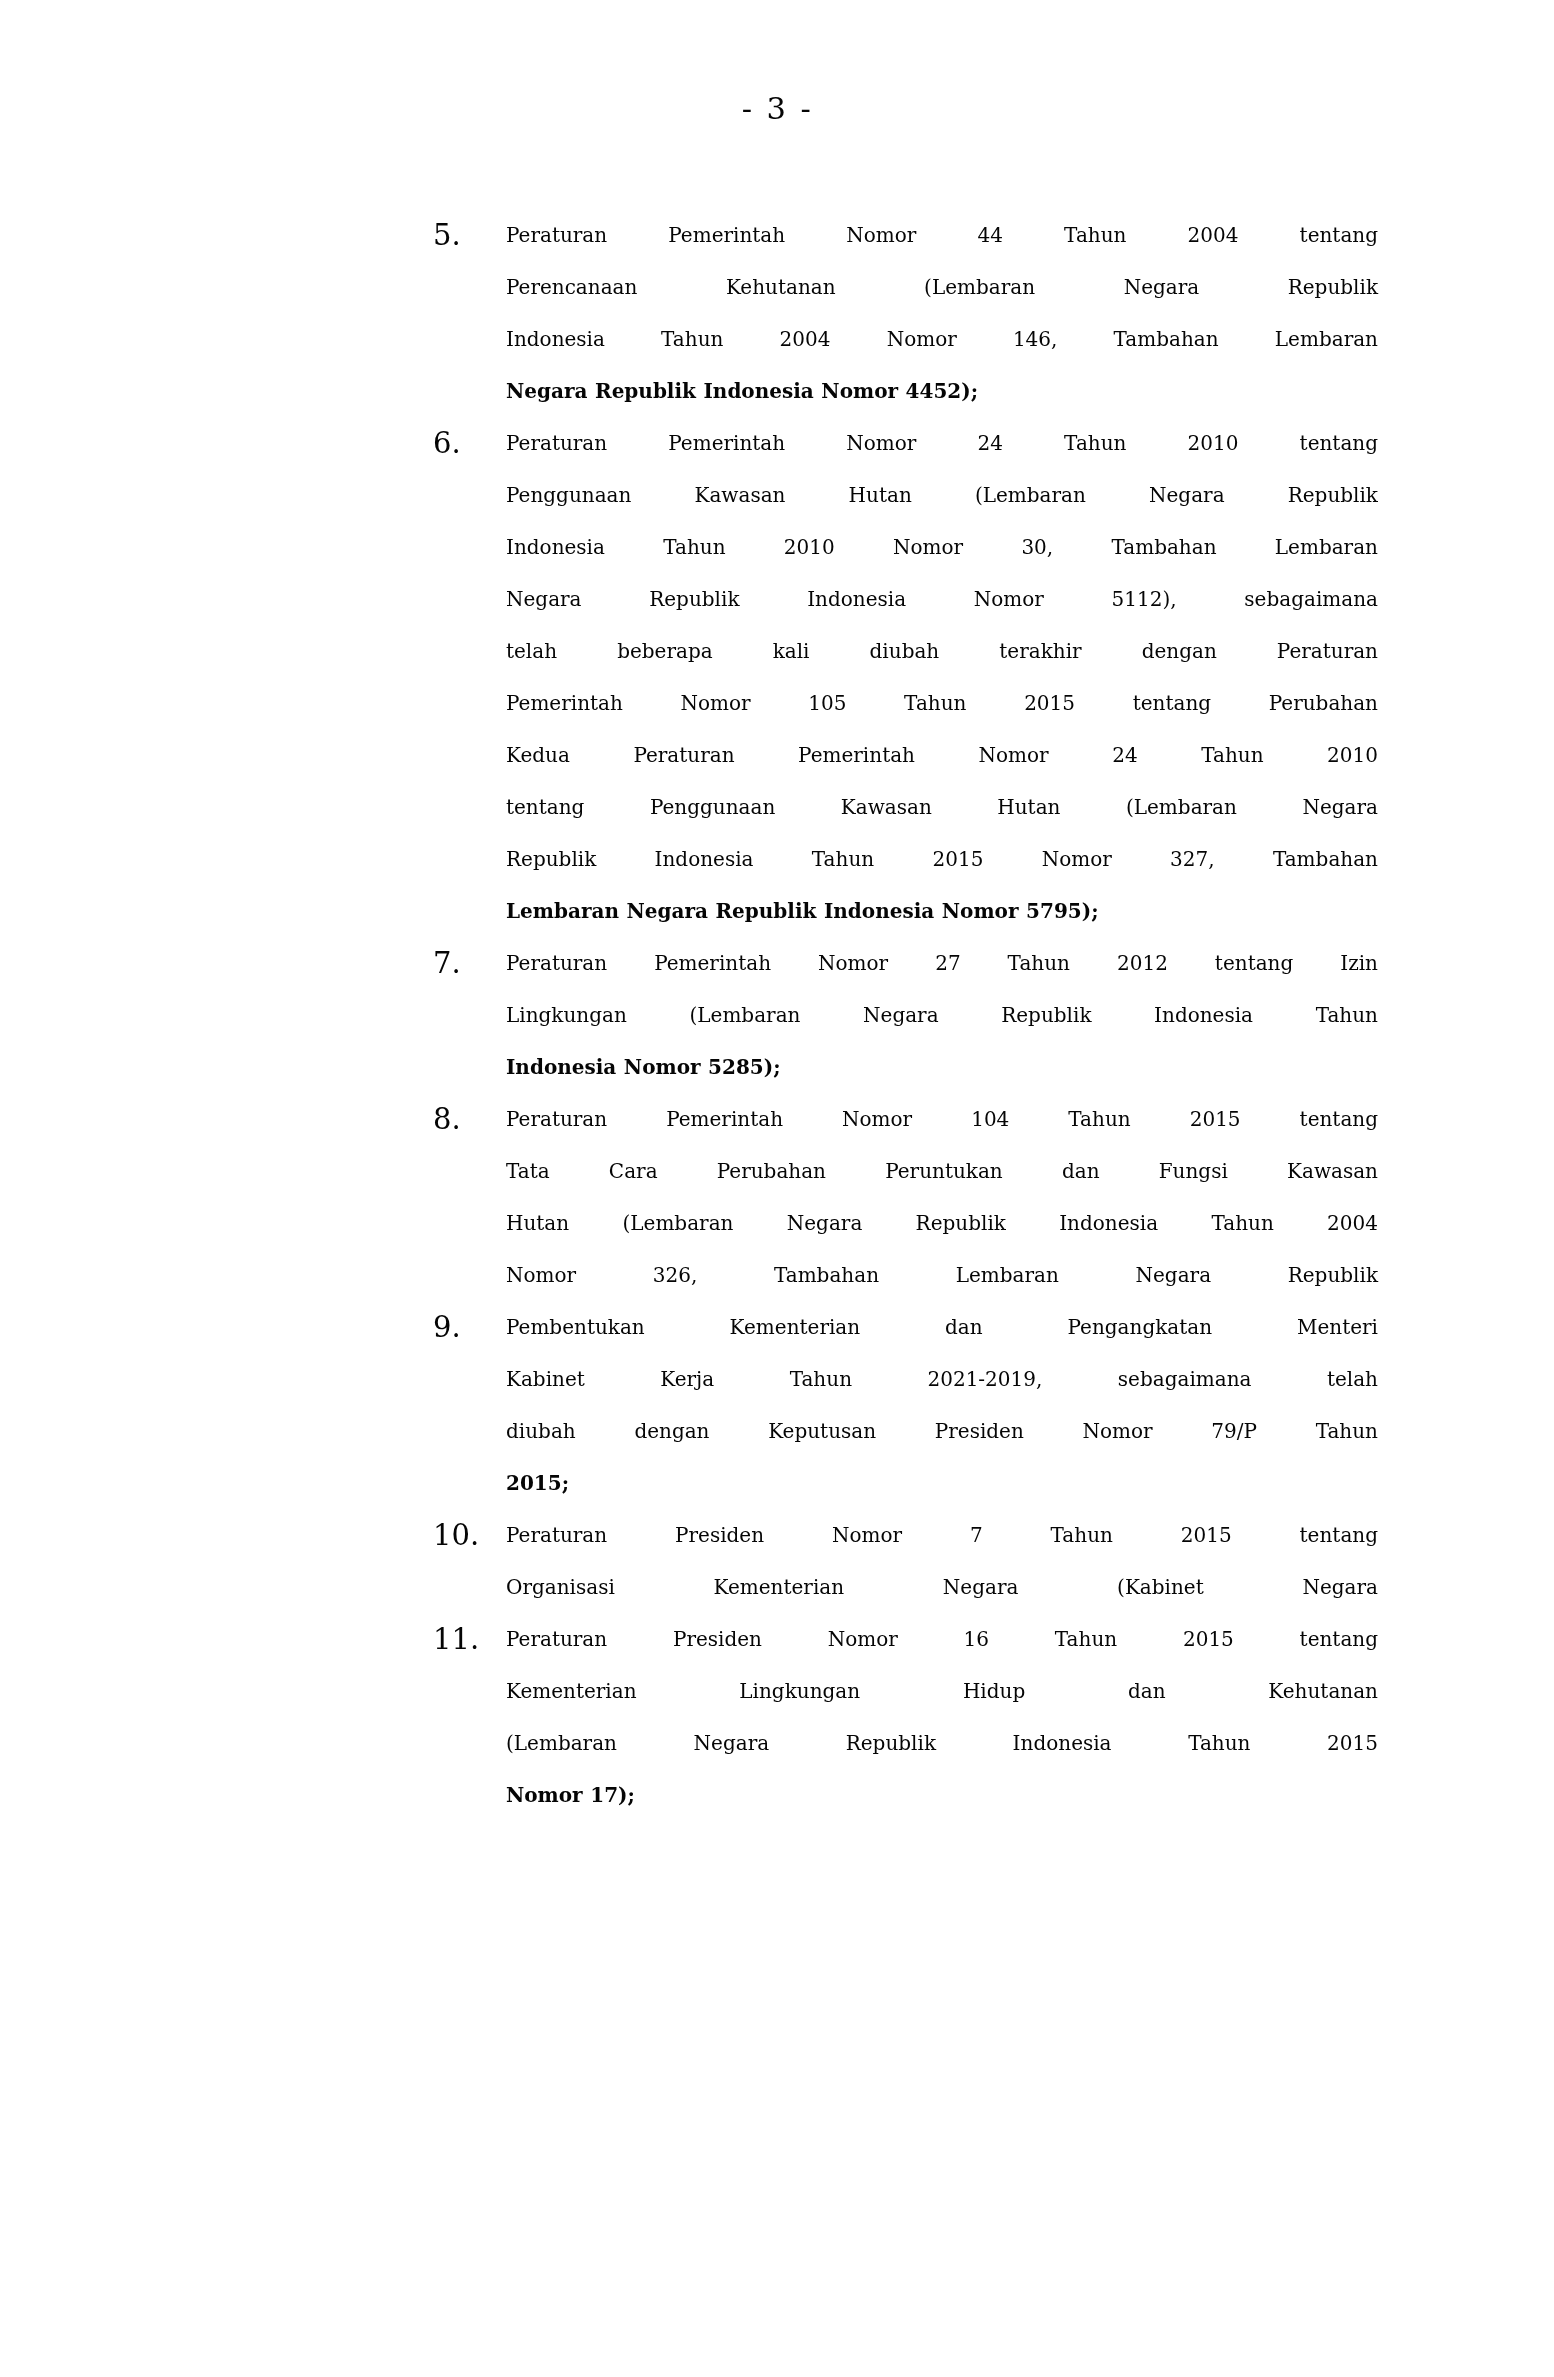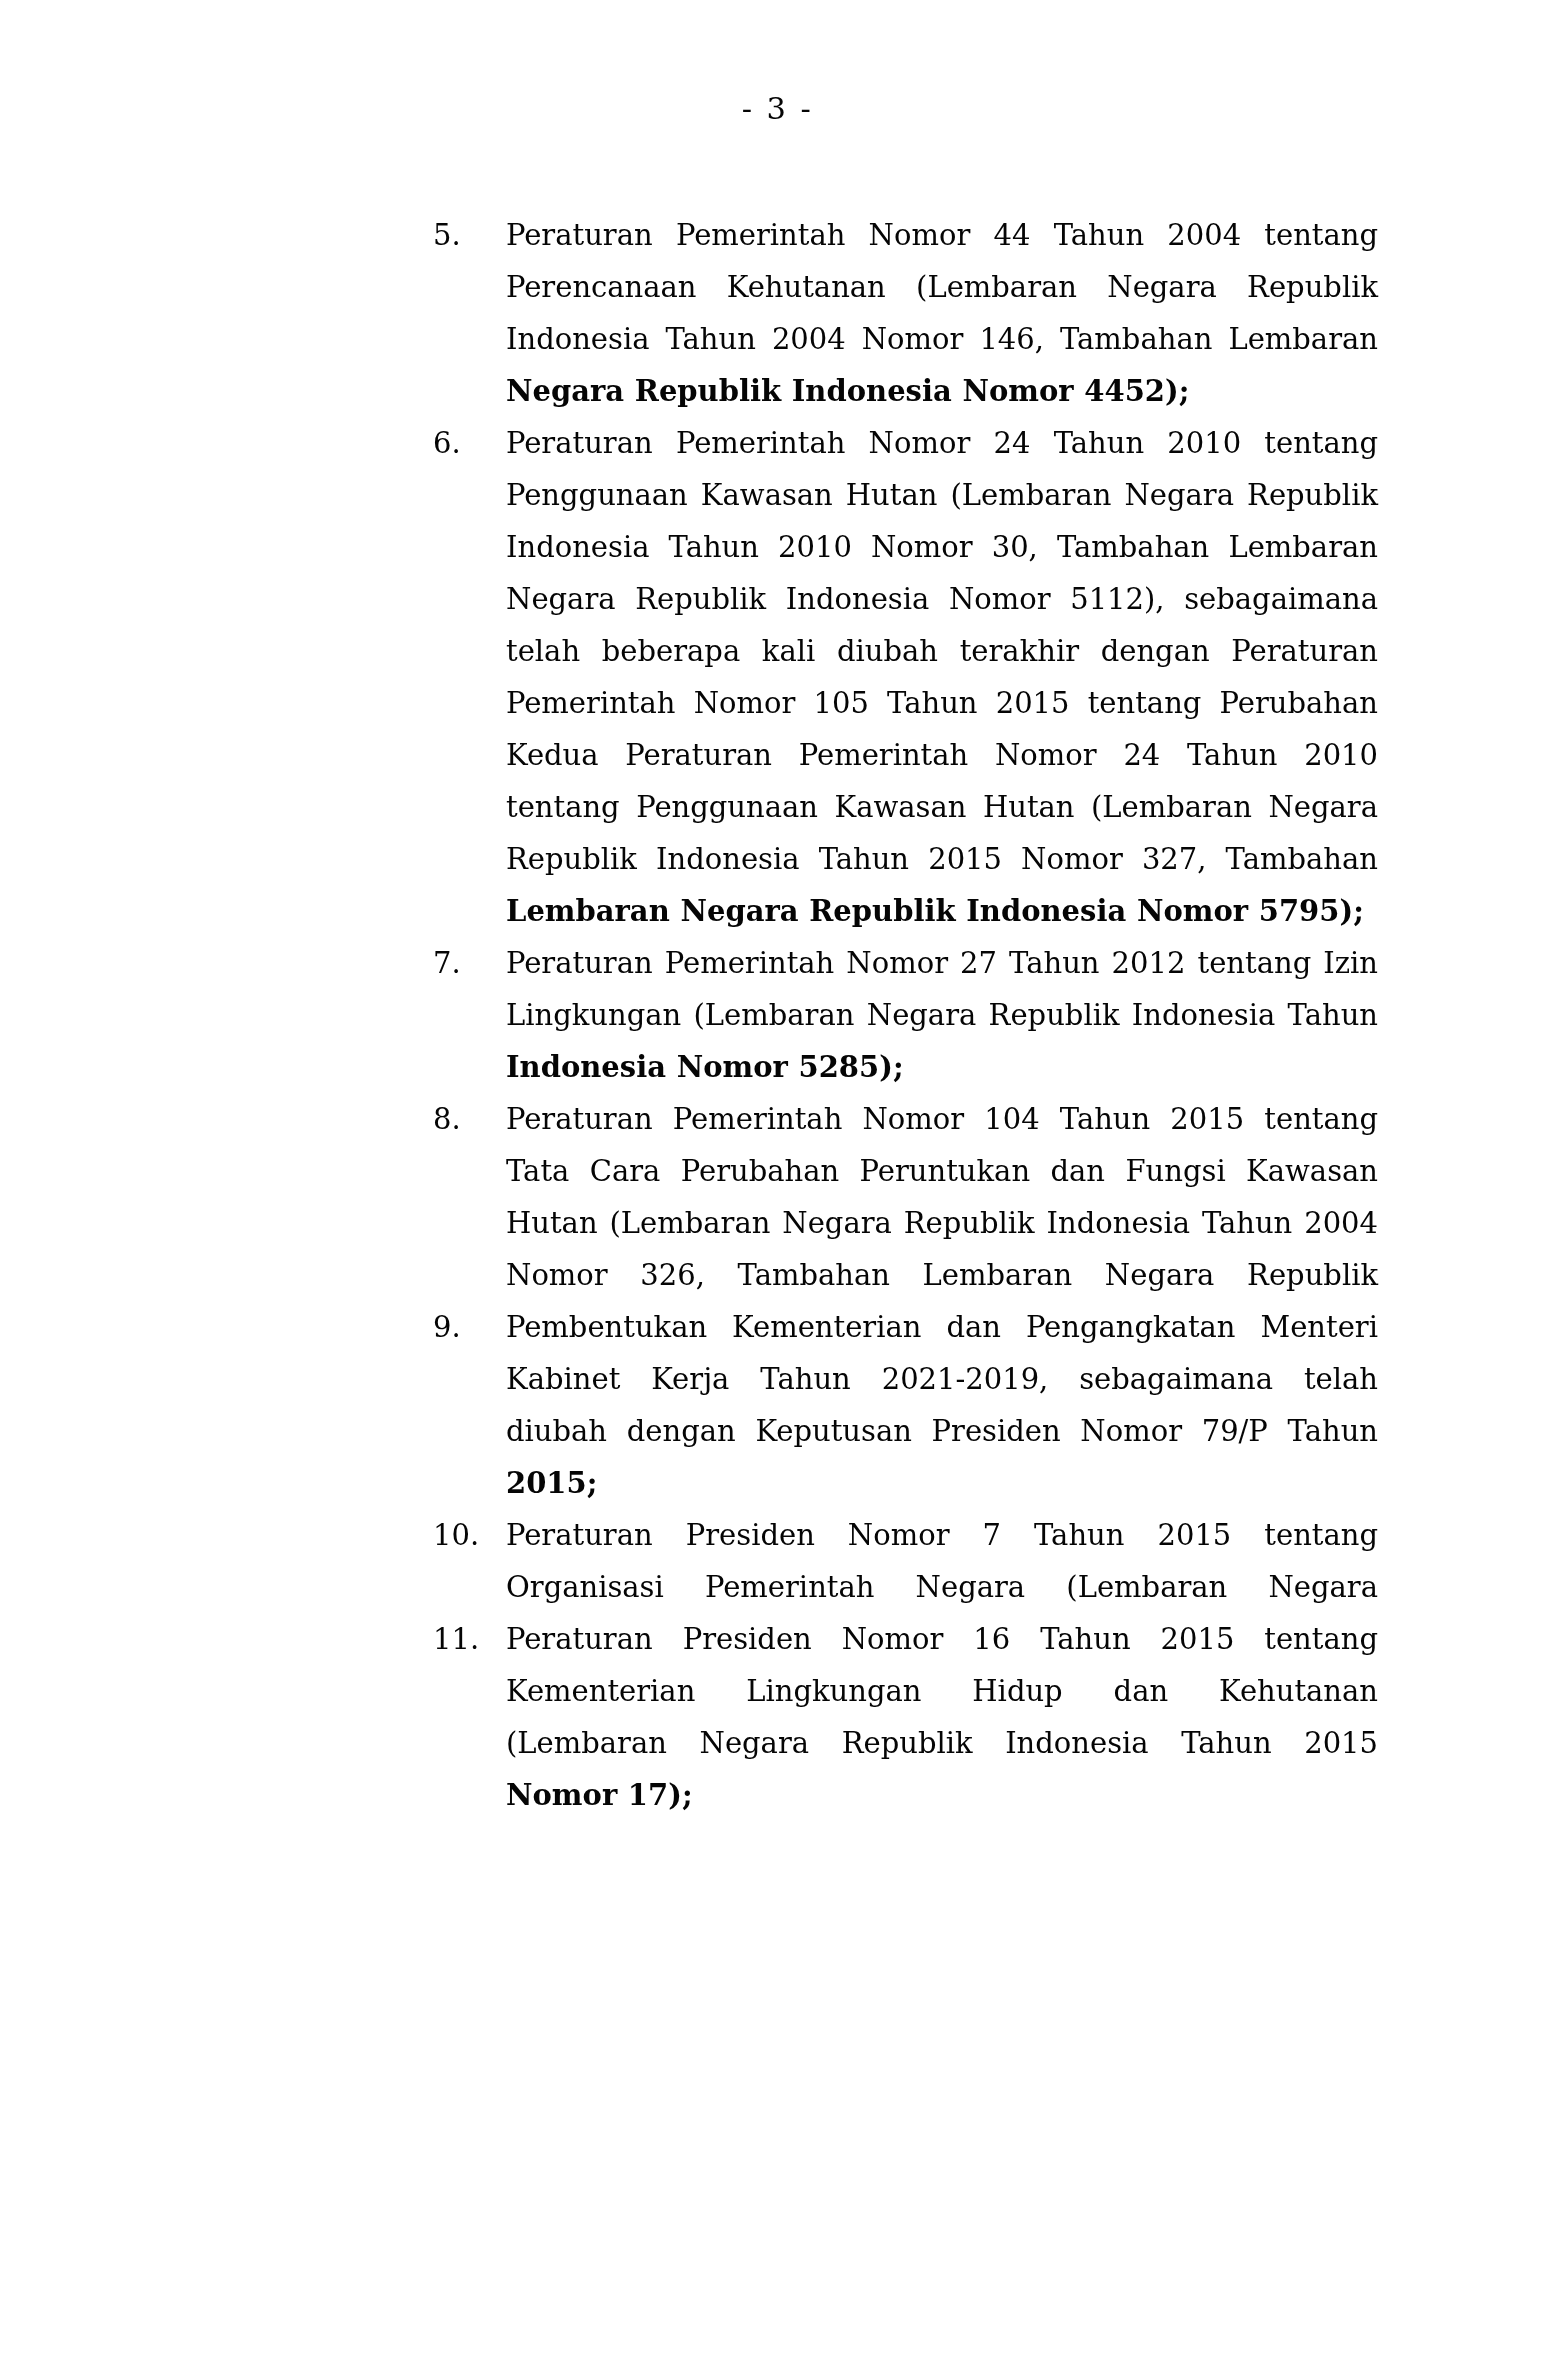--- a/index.html
+++ b/index.html
@@ -38,21 +38,21 @@
     padding-left: 73px;
   }
   .num {
     position: absolute;
     left: 0;
     top: 0;
     font-size: 29px;
     line-height: 52px;
   }
   .line {
-    font-size: 29px;
+    font-size: 20px;
     line-height: 52px;
     width: 872px;
     text-align: justify;
     text-align-last: justify;
     word-spacing: 0.6px;
   }
   .line.last {
     text-align-last: left;
     font-weight: bold;
   }
@@ -107,21 +107,21 @@
       <span class="num">9.</span>
       <div class="line">Pembentukan Kementerian dan Pengangkatan Menteri</div>
       <div class="line">Kabinet Kerja Tahun 2021-2019, sebagaimana telah</div>
       <div class="line">diubah dengan Keputusan Presiden Nomor 79/P Tahun</div>
       <div class="line last">2015;</div>
     </div>
 
     <div class="item">
       <span class="num">10.</span>
       <div class="line">Peraturan Presiden Nomor 7 Tahun 2015 tentang</div>
-      <div class="line">Organisasi Pemerintah Negara (Lembaran Negara</div>
+      <div class="line">Organisasi Kementerian Negara (Kabinet Negara</div>
     </div>
 
     <div class="item">
       <span class="num">11.</span>
       <div class="line">Peraturan Presiden Nomor 16 Tahun 2015 tentang</div>
       <div class="line">Kementerian Lingkungan Hidup dan Kehutanan</div>
       <div class="line">(Lembaran Negara Republik Indonesia Tahun 2015</div>
       <div class="line last">Nomor 17);</div>
     </div>
 

